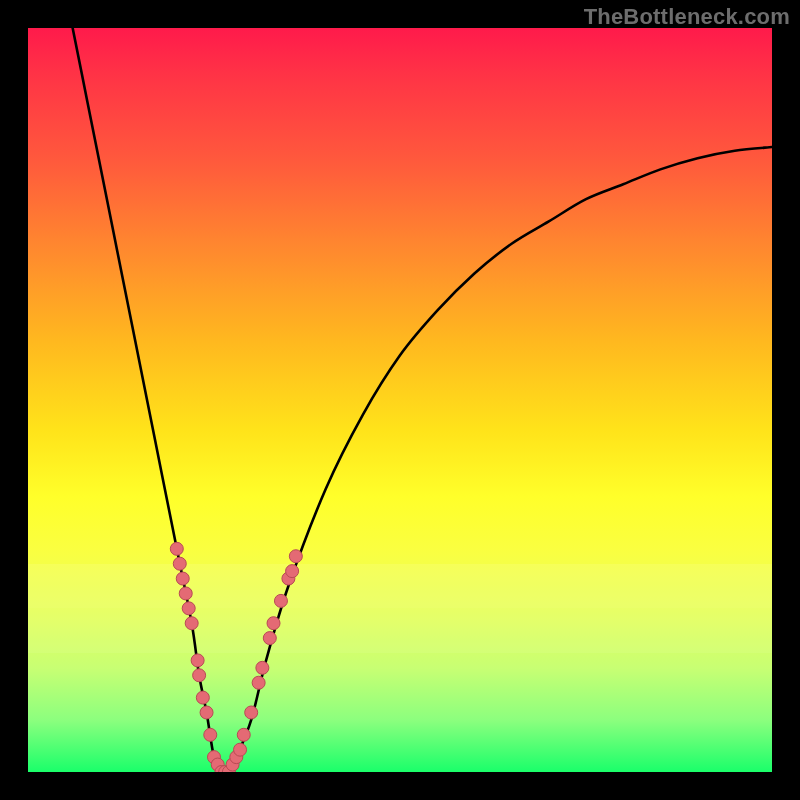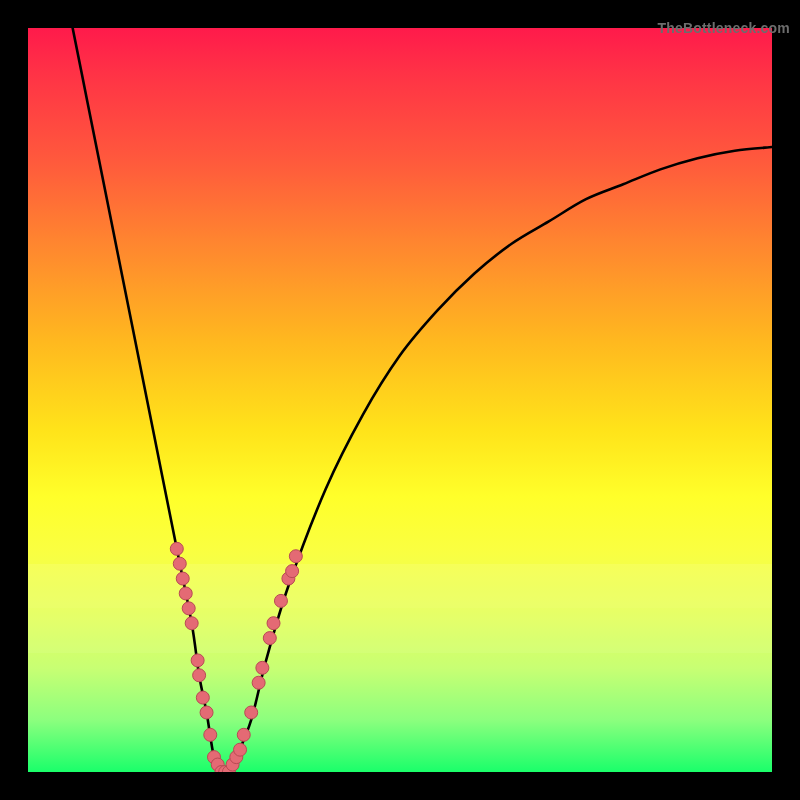--- a/index.html
+++ b/index.html
@@ -59,24 +59,24 @@
   .haze.b { top: 78%; height: 6%; background: rgba(255,255,255,0.07); }
   .curve-svg {
     position: absolute;
     left: 0;
     top: 0;
     width: 100%;
     height: 100%;
   }
   .watermark {
     position: absolute;
-    top: 20px;
+    top: 4px;
     right: 10px;
     color: #6d6d6d;
-    font-size: 14px;
+    font-size: 22px;
     font-weight: 600;
     letter-spacing: 0.2px;
     user-select: none;
   }
 </style>
 </head>
 <body>
 
 <div class="frame">
   <div class="plot">

